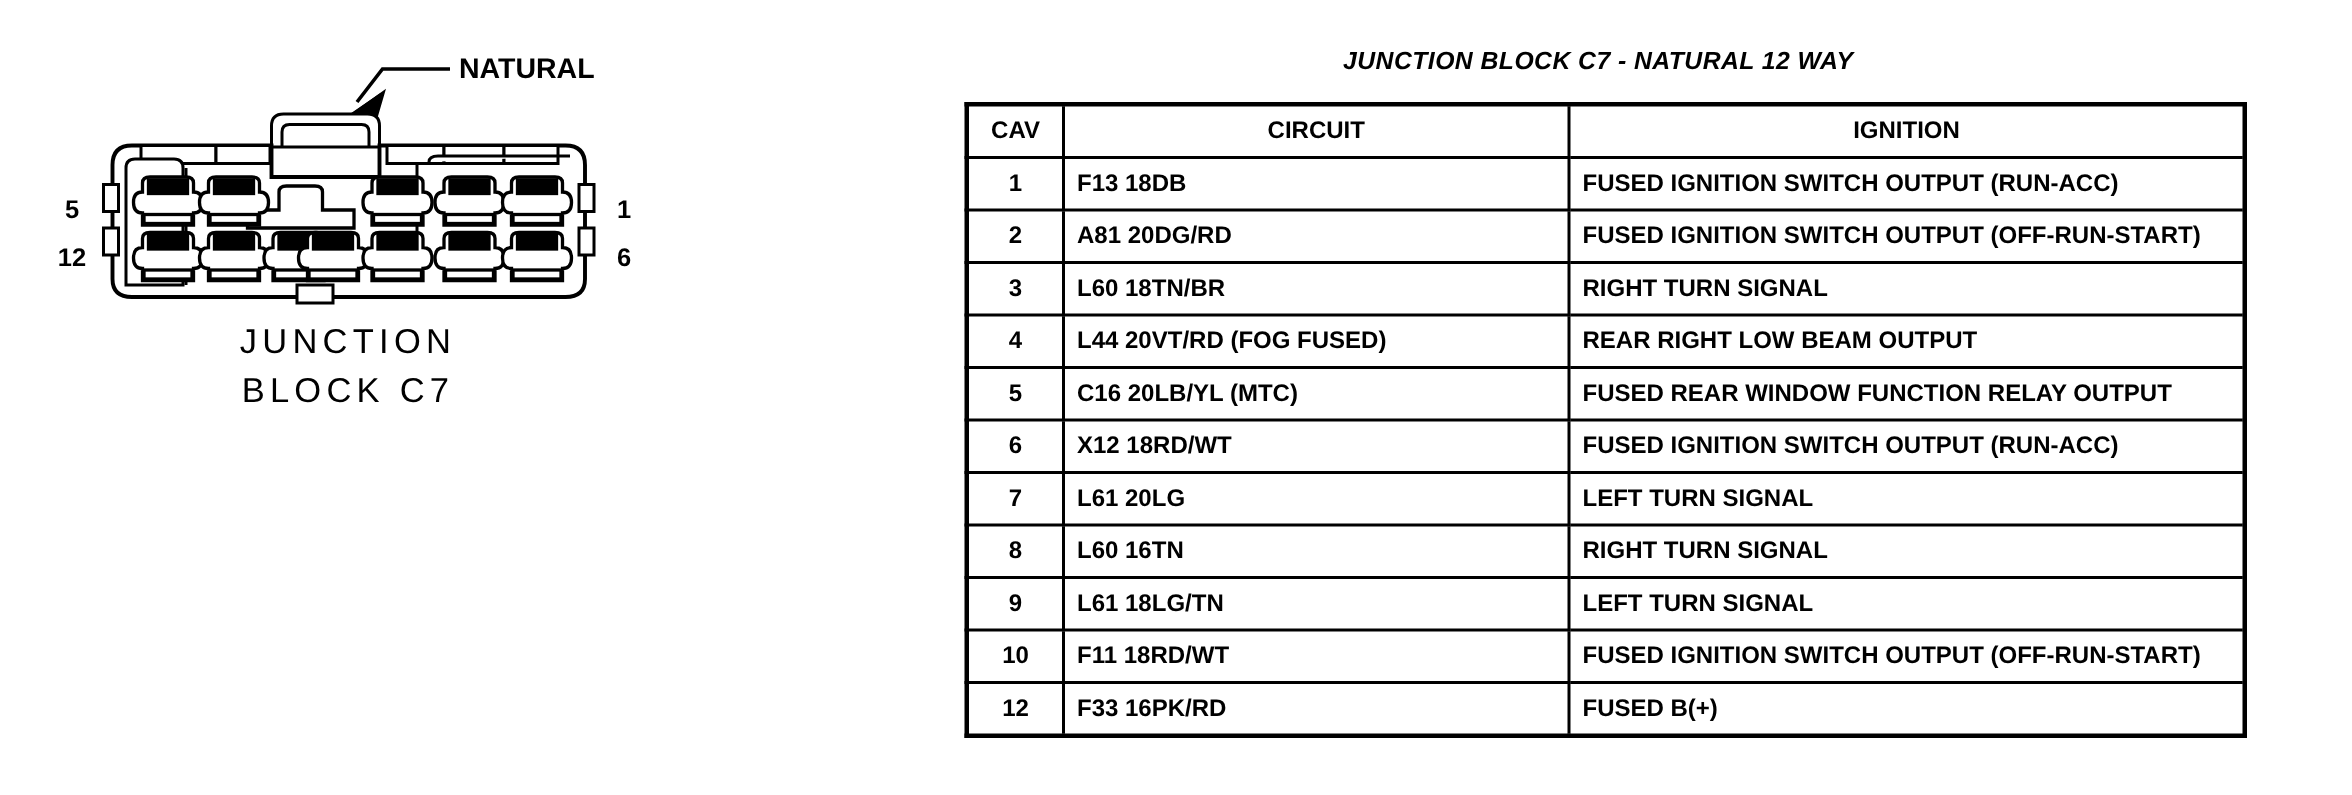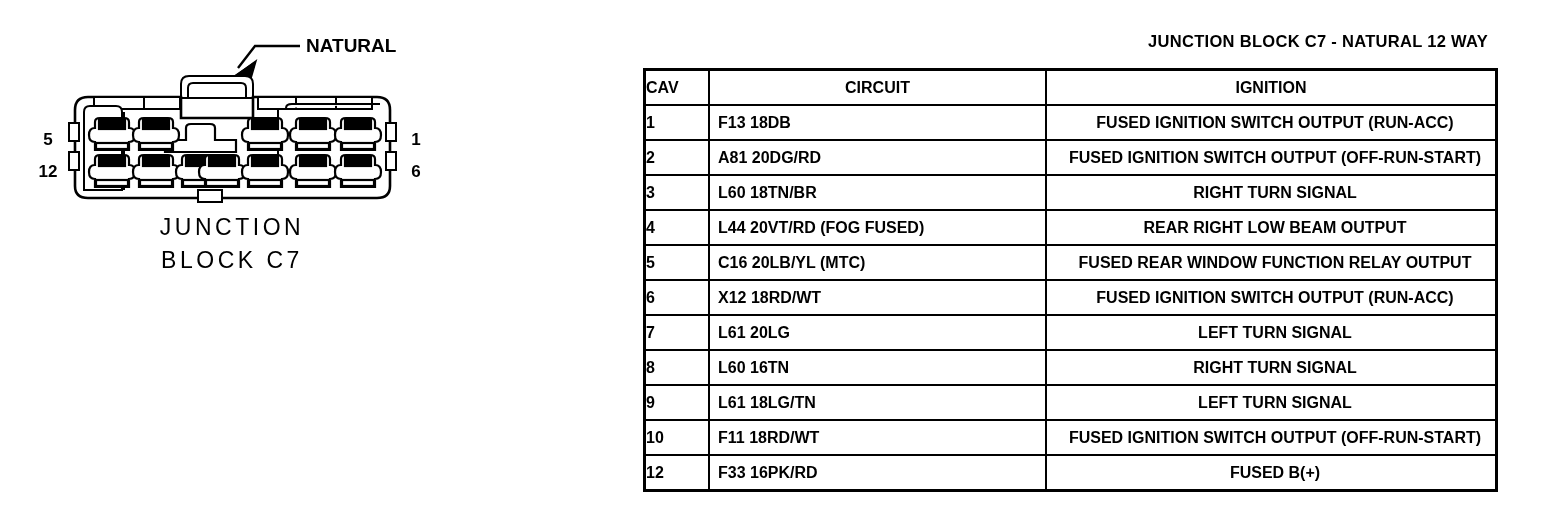--- a/index.html
+++ b/index.html
@@ -63,25 +63,26 @@
     left: 643px;
     top: 0;
     width: 845px;
     height: 530px;
   }
   #table-title {
     position: absolute;
     left: 0;
     top: 32px;
     width: 845px;
-    text-align: right;
+    text-align: center;
     font-size: 16.5px;
     font-weight: bold;
     letter-spacing: 0.3px;
     white-space: nowrap;
+    font-style: italic;
   }
   #pinout-table {
     position: absolute;
     left: 0;
     top: 68px;
     width: 845px;
     border-collapse: collapse;
     table-layout: fixed;
     border: 3px solid #000000;
   }
@@ -89,23 +90,23 @@
   #pinout-table td {
     border: 2px solid #000000;
     font-size: 16px;
     font-weight: bold;
     height: 33px;
     line-height: 33px;
     padding: 0;
     overflow: hidden;
     white-space: nowrap;
   }
-  .col-cav  { width: 62px;  text-align: left; }
+  .col-cav  { width: 62px;  text-align: center; }
   .col-cir  { width: 335px; text-align: left;  padding-left: 8px !important; margin-left: 39px; }
-  .col-fun  { width: 448px; text-align: center;  padding-left: 8px !important; }
+  .col-fun  { width: 448px; text-align: left;  padding-left: 8px !important; }
   #pinout-table thead th.col-cir,
   #pinout-table thead th.col-fun {
     text-align: center;
     padding-left: 0 !important;
   }
 </style>
 </head>
 <body>
 
 <div id="connector-panel">

